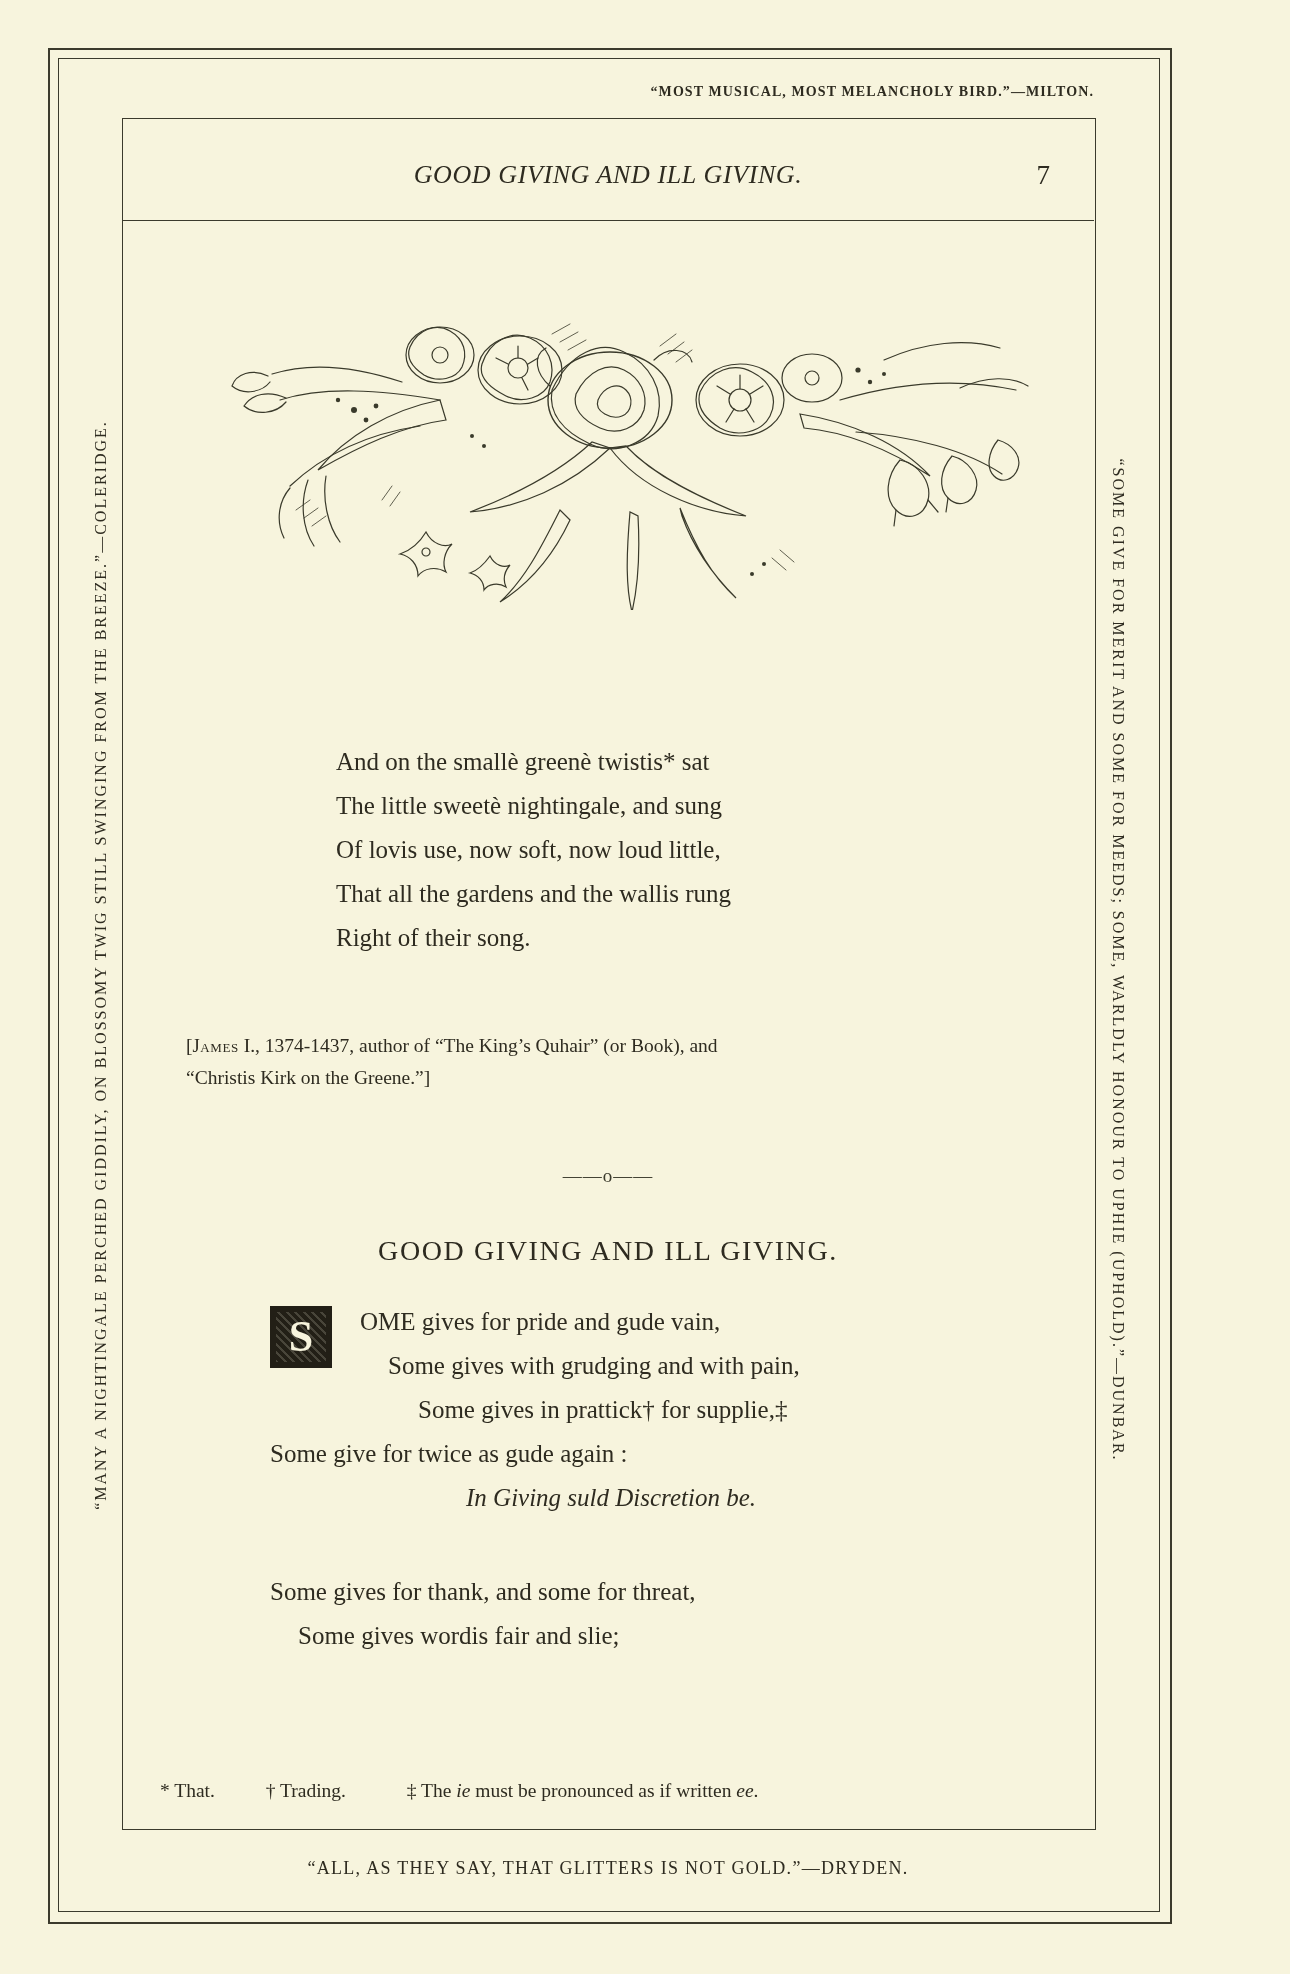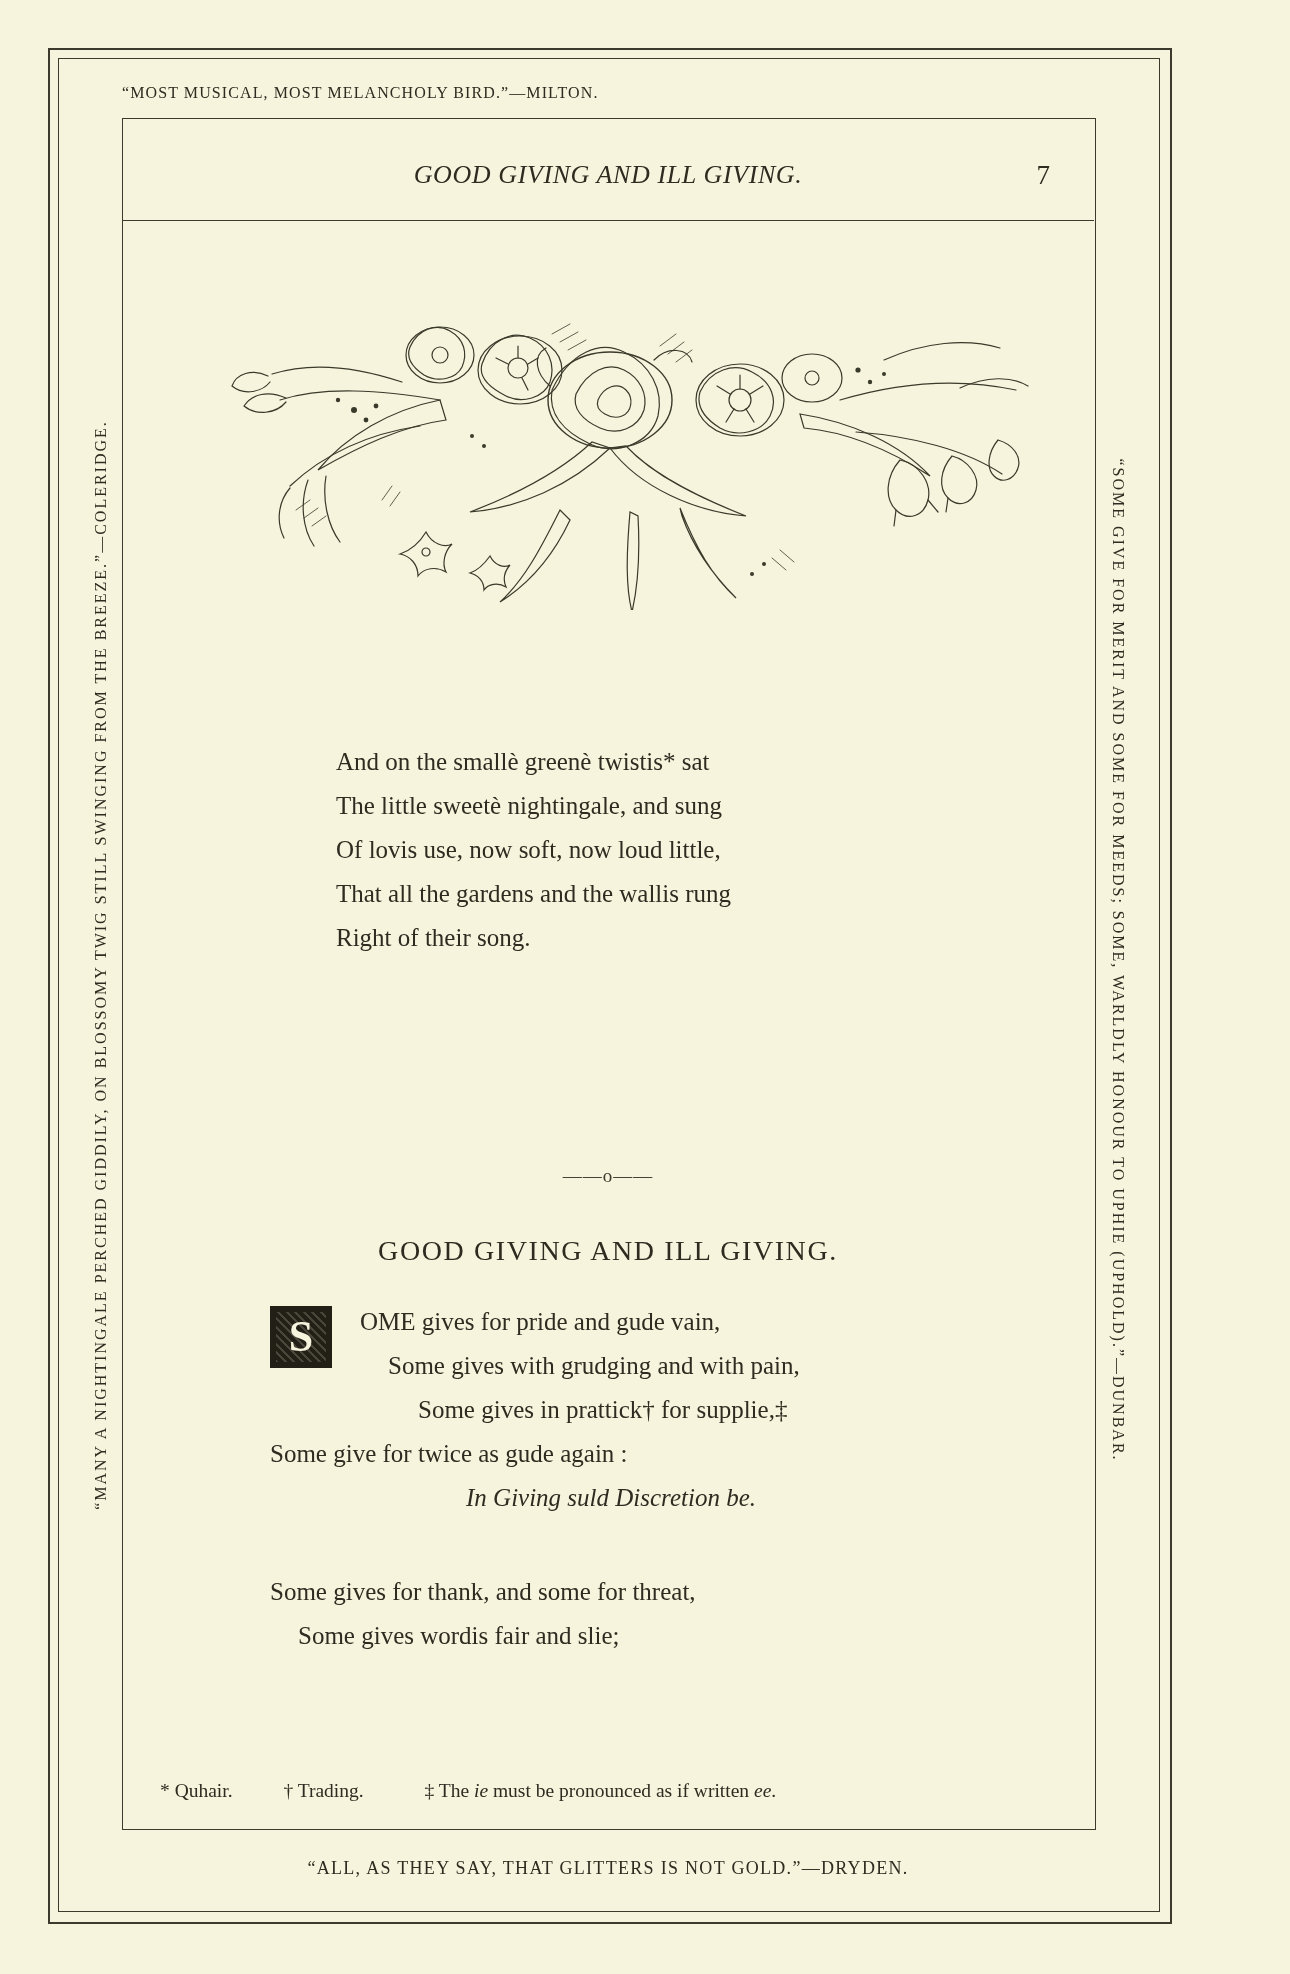--- a/index.html
+++ b/index.html
@@ -50,25 +50,26 @@
     width: 972px;
     height: 0;
     border-top: 1px solid #3b3a2c;
   }
 
   
   .top-epigraph {
     position: absolute;
     left: 122px; top: 84px;
     width: 972px;
-    text-align: left;
-    font-size: 16px;
+    text-align: right;
+    font-size: 14px;
     letter-spacing: 1.1px;
     font-variant: small-caps;
     text-transform: uppercase;
+    font-weight: bold;
   }
   .bottom-epigraph {
     position: absolute;
     left: 122px; top: 1858px;
     width: 972px;
     text-align: center;
     font-size: 18px;
     letter-spacing: 1.3px;
     text-transform: uppercase;
   }
@@ -371,20 +372,26 @@
   </div>
 
   <div class="verse1">
     <div>And on the smallè greenè twistis* sat</div>
     <div>The little sweetè nightingale, and sung</div>
     <div>Of lovis use, now soft, now loud little,</div>
     <div>That all the gardens and the wallis rung</div>
     <div>Right of their song.</div>
   </div>
 
+  <div class="attrib">
+    <div>
+      [<span class="sc">James</span><span> I., 1374-1437, author of “The King’s Quhair” (or Book), and</span>
+    </div>
+    <div>“Christis Kirk on the Greene.”]</div>
+  </div>
 
   <div class="divider">——o——</div>
 
   <div class="section-title">GOOD GIVING AND ILL GIVING.</div>
 
   <div class="verse2">
     <div class="dropcap">
       <div class="orn"></div>
       <span class="letter">S</span>
     </div>
@@ -394,20 +401,20 @@
     <div class="l4">Some give for twice as gude again :</div>
     <div class="l5">In Giving suld Discretion be.</div>
   </div>
 
   <div class="verse3">
     <div class="a">Some gives for thank, and some for threat,</div>
     <div class="c">Some gives wordis fair and slie;</div>
   </div>
 
   <div class="footnotes">
-    <span class="fn">* Quhair.</span>
+    <span class="fn">* That.</span>
     <span class="fn sp1">† Trading.</span>
     <span class="fn sp2"><span>‡ The </span><i>ie</i><span> must be pronounced as if written </span><i>ee</i><span>.</span></span>
   </div>
 
   <div class="bottom-epigraph">“ALL, AS THEY SAY, THAT GLITTERS IS NOT GOLD.”—DRYDEN.</div>
 
 </div>
 
 </body></html>

